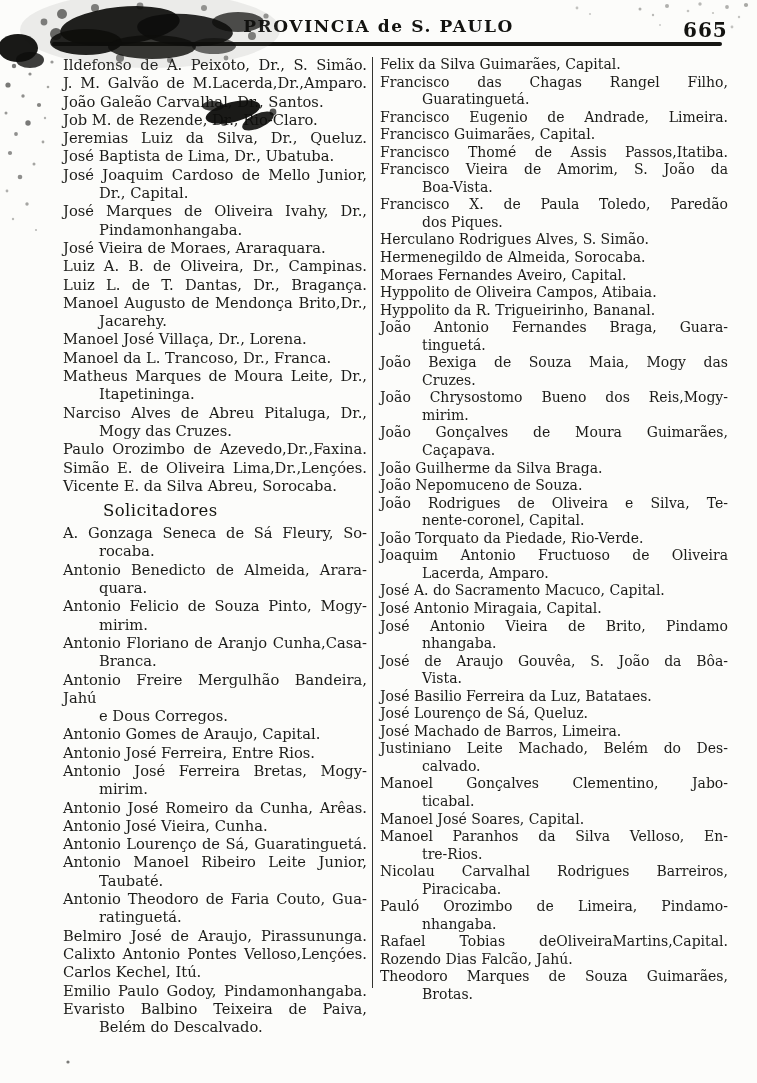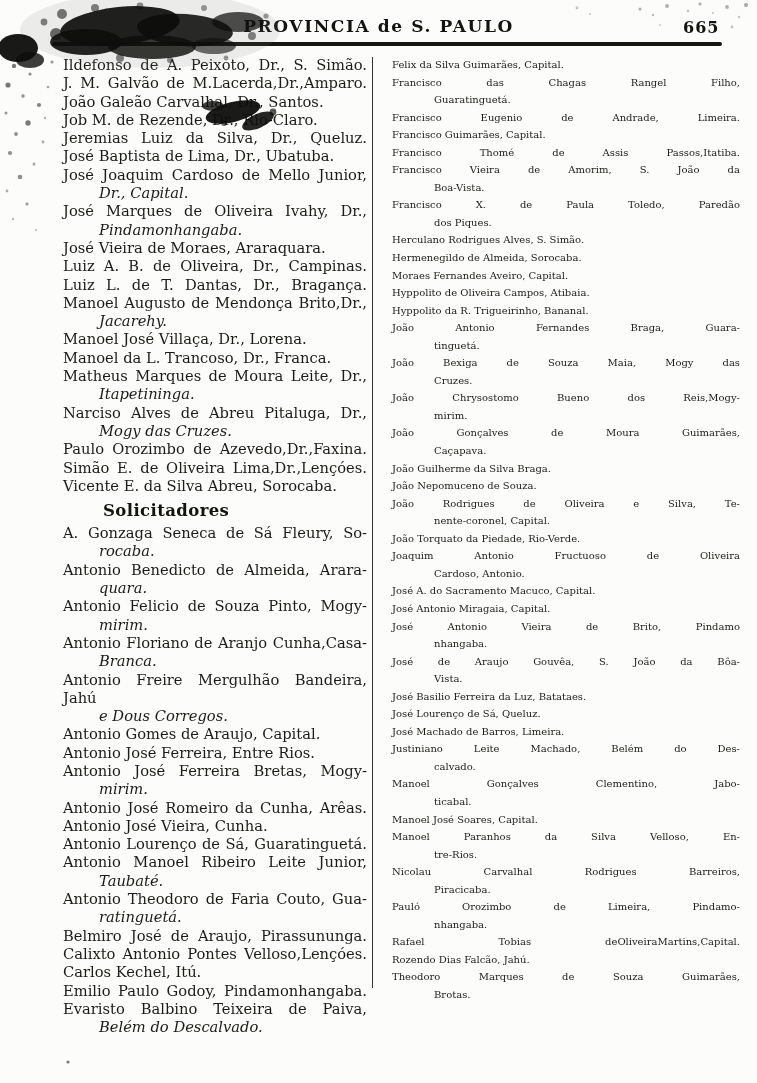--- a/index.html
+++ b/index.html
@@ -9,39 +9,39 @@
     font-family:"DejaVu Serif","Liberation Serif",serif;
     color:#1b1b18;
     -webkit-font-smoothing:antialiased;
   }
   .header-title{
     position:absolute;top:16px;left:0;width:100%;text-align:center;
     font-weight:bold;font-size:17px;letter-spacing:1.6px;color:#131310;
   }
   .page-number{
     position:absolute;top:18px;left:683px;
-    font-weight:bold;font-size:16px;letter-spacing:1px;color:#131310;
+    font-weight:bold;font-size:20px;letter-spacing:1px;color:#131310;
   }
   .header-rule{
     position:absolute;top:42px;left:52px;width:670px;height:4px;
     background:#161613;border-radius:2px;
   }
   .col-divider{
     position:absolute;top:57px;left:372px;width:1px;height:931px;
     background:#33332f;
   }
   .col{position:absolute;top:56px;}
   .col-left{left:63px;width:304px;font-size:14.7px;line-height:18.3px;}
-  .col-right{left:392px;width:348px;font-size:10px;line-height:17.55px;}
+  .col-right{left:380px;width:348px;font-size:14px;line-height:17.55px;}
   .line{text-align:left;}
   .line.just{text-align:justify;text-align-last:justify;}
-  .col-left .line.cont{padding-left:36px;font-style:italic;}
+  .col-left .line.cont{padding-left:36px;}
   .col-right .line.cont{padding-left:42px;}
   .section-heading{
-    font-weight:bold;font-size:16.5px;line-height:20px;
+    font-weight:normal;font-size:16.5px;line-height:20px;
     margin:6px 0 3px 40px;letter-spacing:.4px;color:#14140f;
   }
   .ink-overlay{position:absolute;top:0;left:0;pointer-events:none;z-index:5;}
 </style>
 </head>
 <body>
 
 <div class="page">
 
   <div class="header-title">PROVINCIA de S. PAULO</div>
@@ -132,21 +132,21 @@
         <div class="line just">João Chrysostomo Bueno dos Reis,Mogy-</div>
         <div class="line cont">mirim.</div>
         <div class="line just">João Gonçalves de Moura Guimarães,</div>
         <div class="line cont">Caçapava.</div>
         <div class="line">João Guilherme da Silva Braga.</div>
         <div class="line">João Nepomuceno de Souza.</div>
         <div class="line just">João Rodrigues de Oliveira e Silva, Te-</div>
         <div class="line cont">nente-coronel, Capital.</div>
         <div class="line">João Torquato da Piedade, Rio-Verde.</div>
         <div class="line just">Joaquim Antonio Fructuoso de Oliveira</div>
-        <div class="line cont">Cardoso, Antonio.</div>
+        <div class="line cont">Lacerda, Amparo.</div>
         <div class="line">José A. do Sacramento Macuco, Capital.</div>
         <div class="line">José Antonio Miragaia, Capital.</div>
         <div class="line just">José Antonio Vieira de Brito, Pindamo</div>
         <div class="line cont">nhangaba.</div>
         <div class="line just">José de Araujo Gouvêa, S. João da Bôa-</div>
         <div class="line cont">Vista.</div>
         <div class="line">José Basilio Ferreira da Luz, Batataes.</div>
         <div class="line">José Lourenço de Sá, Queluz.</div>
         <div class="line">José Machado de Barros, Limeira.</div>
         <div class="line just">Justiniano Leite Machado, Belém do Des-</div>

